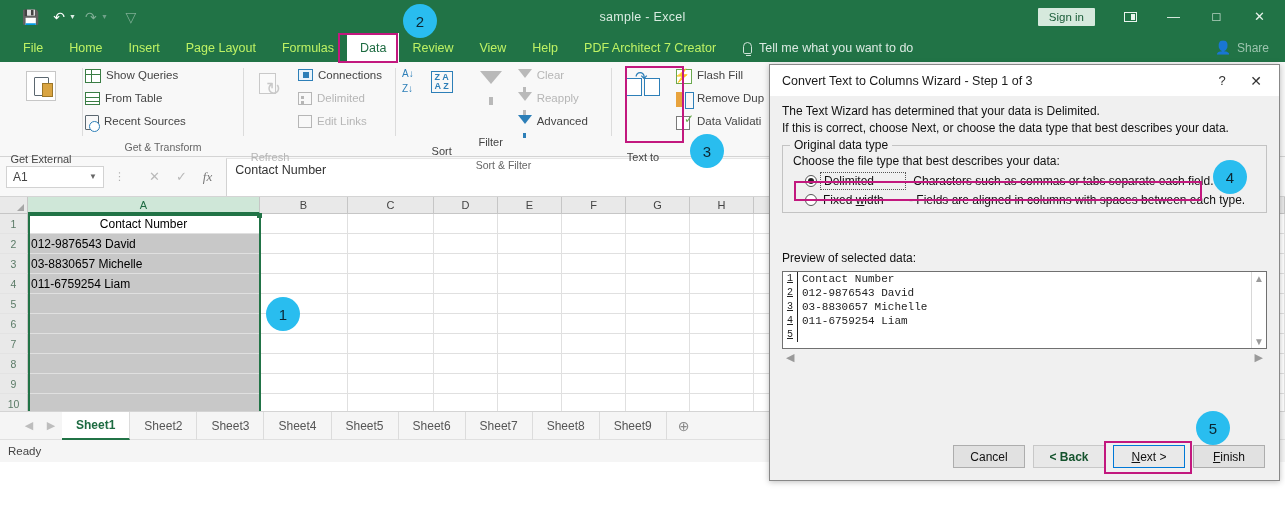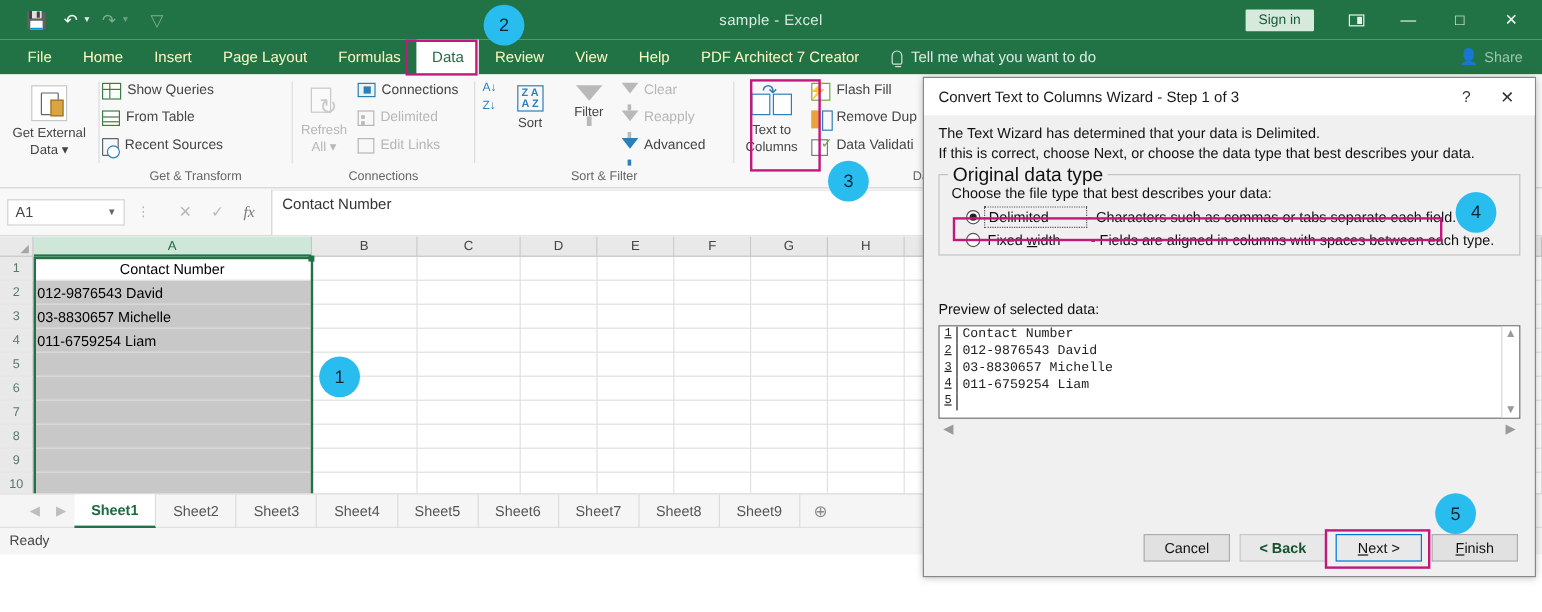--- a/index.html
+++ b/index.html
@@ -41,21 +41,21 @@
   .ribbon-opt { border:1.3px solid #eaf4ee; width:13px; height:10px; position:relative; }
   .ribbon-opt:after{ content:""; position:absolute; right:1px; top:1px; width:4px; height:6px; background:#eaf4ee;}
 
   
   .tabstrip {
     height:29px; background:#217346; display:flex; align-items:stretch;
     padding-left:10px; position:relative;
   }
   .tab {
     padding:0 13px; display:flex; align-items:center;
-    color:#fef9c3; font-size:12.5px; white-space:nowrap;
+    color:#bef264; font-size:12.5px; white-space:nowrap;
   }
   .tab.active { background:#fff; color:#1d6b41; }
   .tellme {
     display:flex; align-items:center; gap:7px; color:#dbeae2;
     font-size:12.5px; margin-left:14px;
   }
   .bulb {
     width:9px; height:12px; border:1.3px solid #cfe3d8; border-radius:5px 5px 2px 2px;
     position:relative;
   }
@@ -73,21 +73,21 @@
   }
   .rgroup { position:relative; display:flex; flex-direction:column; height:100%; }
   .rgroup-body { flex:1; display:flex; align-items:flex-start; padding-top:5px; }
   .rgroup-label {
     text-align:center; font-size:10.5px; color:#666; padding-bottom:3px;
   }
   .rsep { width:1px; background:#dcdcdc; margin:6px 0 20px 0; }
 
   .bigbtn {
     width:78px; display:flex; flex-direction:column; align-items:center;
-    padding-top:4px; font-size:11px; color:#444; line-height:1.25; text-align:center;
+    padding-top:4px; font-size:11px; color:#444; line-height:1.25; text-align:center;gap:48px;
   }
   .bigbtn .gicon { margin-bottom:4px; }
   .smallcol { display:flex; flex-direction:column; justify-content:center; padding-top:2px;}
   .smallbtn {
     display:flex; gap:5px; font-size:11.5px; color:#444;
     height:23px; padding:0 6px 0 2px; white-space:nowrap;
   }
   .smallbtn.disabled { color:#b6b6b6; }
 
   
@@ -248,21 +248,21 @@
   }
   .dlg-help { margin-left:auto; width:30px; text-align:center; font-size:13px; color:#333;}
   .dlg-close { width:38px; text-align:center; font-size:14px; color:#333; }
   .dlg-body { padding:8px 12px 0 12px; }
   .dlg-p { font-size:12px; color:#111; margin-bottom:3px; }
   .groupbox {
     border:1px solid #c3c3c3; margin-top:10px; padding:8px 10px 10px 10px;
     position:relative; height:68px;
   }
   .gb-legend {
-    position:absolute; top:-8px; left:7px; background:#f0f0f0; padding:0 4px; font-size:16px;
+    position:absolute; top:-8px; left:7px; background:#f0f0f0; padding:0 4px; font-size:12px;
   }
   .gb-sub { font-size:12px; margin-bottom:3px; }
   .radiorow { display:flex; align-items:center; gap:0; height:19px; }
   .radio {
     width:12px; height:12px; border:1.5px solid #555; border-radius:50%;
     background:#fff; margin-right:6px; position:relative; flex:none;
   }
   .radio.on:after {
     content:""; position:absolute; left:2px; top:2px; width:6px; height:6px;
     background:#222; border-radius:50%;

